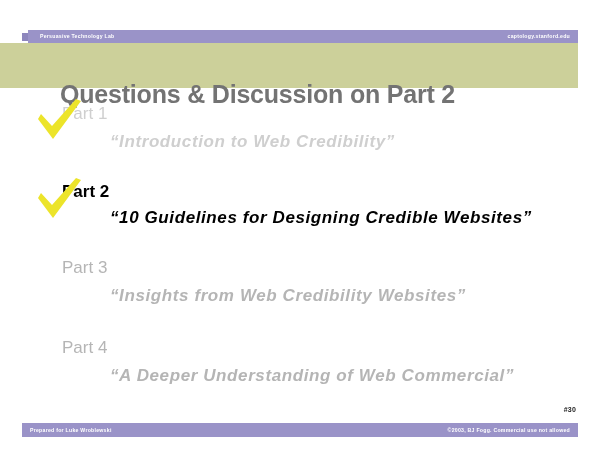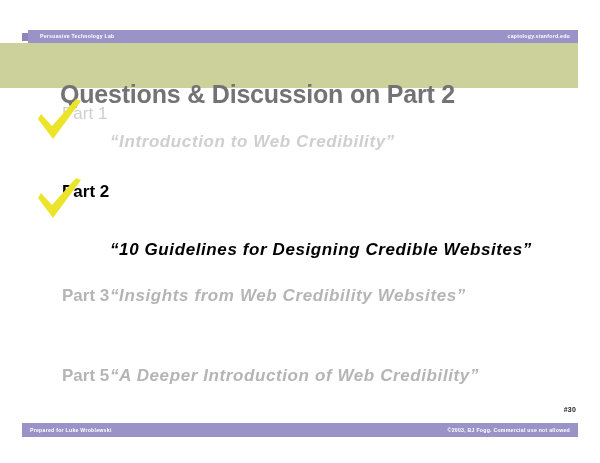--- a/index.html
+++ b/index.html
@@ -102,34 +102,34 @@
     font-size: 17px;
     font-style: italic;
     font-weight: bold;
     white-space: nowrap;
     letter-spacing: 0.6px;
   }
 
   .dim .part-label { color: #cfcfcf; font-weight: normal; }
   .dim .part-sub   { color: #cfcfcf; }
 
-  .mid .part-label { color: #b5b5b5; font-weight: bold; margin-top: 28px; }
+  .mid .part-label { color: #b5b5b5; font-weight: normal; }
   .mid .part-sub   { color: #b5b5b5; }
 
   .active .part-label { color: #000000; font-weight: bold; }
   .active .part-sub   { color: #000000; }
 
   
   #part1 { top: 0; }
   #part1 .part-label { left: 62px; top: 104px; }
   #part1 .part-sub   { left: 110px; top: 132px; }
 
   
   #part2 .part-label { left: 62px; top: 182px; }
-  #part2 .part-sub   { left: 110px; top: 208px; margin-top: 32px; }
+  #part2 .part-sub   { left: 110px; top: 208px; }
 
   
   #part3 .part-label { left: 62px; top: 258px; }
   #part3 .part-sub   { left: 110px; top: 286px; }
 
   
   #part4 .part-label { left: 62px; top: 338px; }
   #part4 .part-sub   { left: 110px; top: 366px; }
 
   
@@ -213,22 +213,22 @@
   <svg class="check" id="check2" viewBox="0 0 46 42">
     <path d="M2 20 L5 15 L16 27 L40 0 L45 2 L17 40 Z" fill="#ece42a"></path>
   </svg>
 
   <div class="part-block mid" id="part3">
     <span class="part-label">Part 3</span>
     <span class="part-sub">“Insights from Web Credibility Websites”</span>
   </div>
 
   <div class="part-block mid" id="part4">
-    <span class="part-label">Part 5</span>
-    <span class="part-sub">“A Deeper Introduction of Web Credibility”</span>
+    <span class="part-label">Part 4</span>
+    <span class="part-sub">“A Deeper Understanding of Web Commercial”</span>
   </div>
 
   <div class="page-num">#30</div>
 
   <div class="footer-bar">
     <span class="ftr-left">Prepared for Luke Wroblewski</span>
     <span class="ftr-right">©2003, BJ Fogg. Commercial use not allowed</span>
   </div>
 
 </div>

